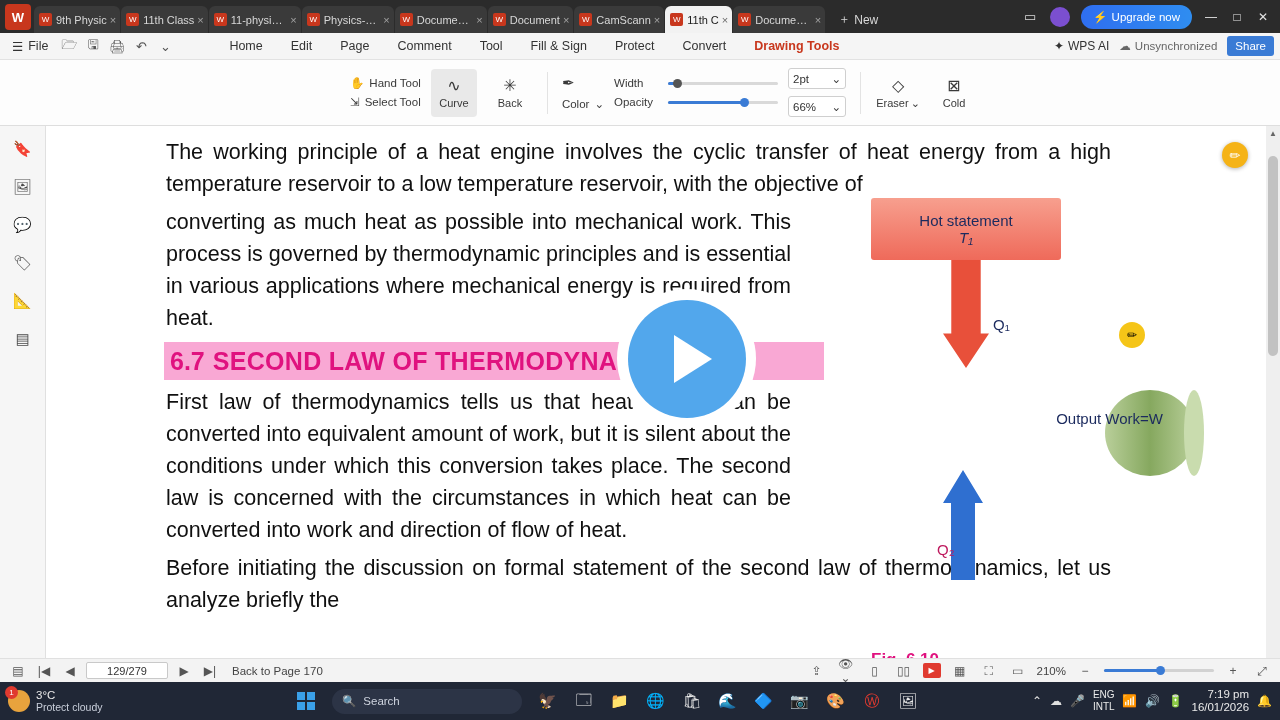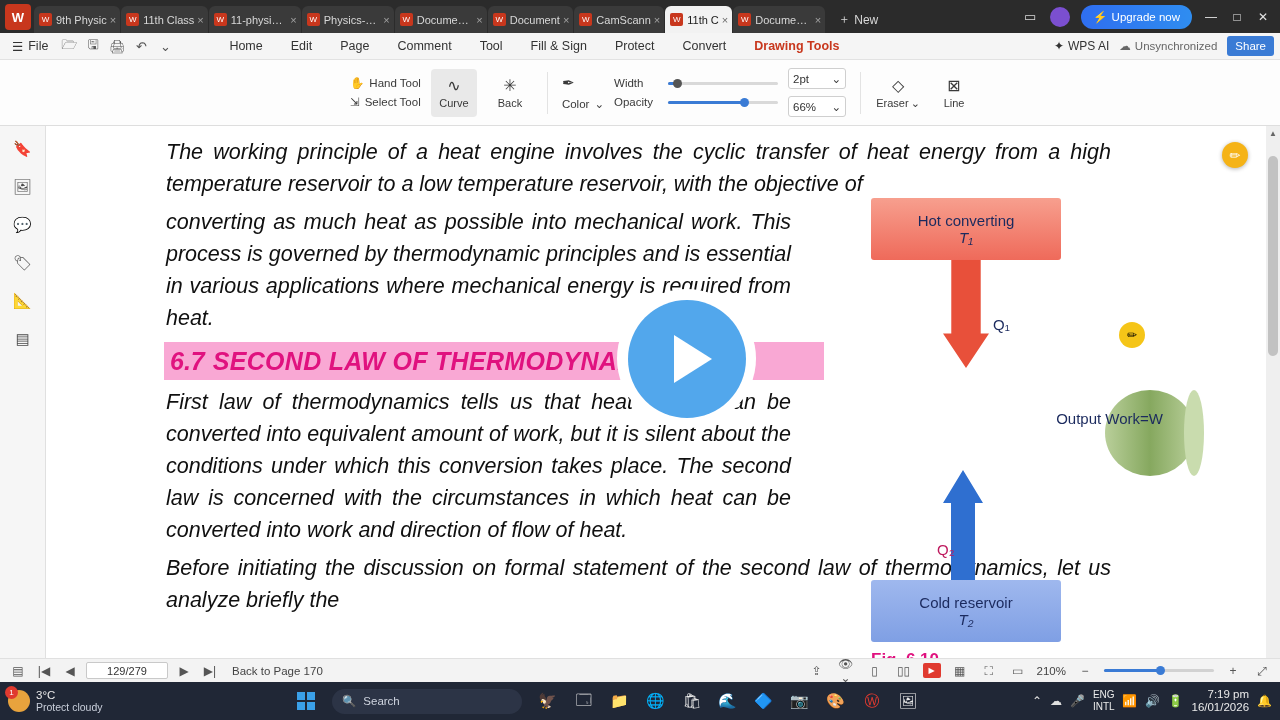--- a/index.html
+++ b/index.html
@@ -105,21 +105,21 @@
   .leftrail {
     position:absolute; left:0; top:0; bottom:0; width:46px; background:#f6f6f6;
     display:flex; flex-direction:column; align-items:center; padding-top:12px; gap:16px;
     border-right:1px solid #e0e0e0;
   }
   .rail-ico { width:24px; height:22px; color:#4a4a4a; display:flex; align-items:center;
     justify-content:center; font-size:15px; }
   .page {
     position:absolute; left:46px; right:14px; top:0; bottom:11px; background:#fff; overflow:hidden;
   }
-  .pg-inner { position:absolute; left:0; top:0; right:0; padding:10px 0 0 0;font-style:italic; }
+  .pg-inner { position:absolute; left:0; top:0; right:0; padding:10px 0 0 0; }
 
   .ptext {
     font-family:"Liberation Sans", sans-serif; color:#101010; font-size:21.5px;
     line-height:32px; text-align:justify; width:625px; margin-left:120px;
   }
   .ptext.full { width:945px; }
   .p-gap { height:6px; }
   .heading-row { width:660px; margin-left:118px; display:flex; align-items:center; height:38px;
      background:#f9a8d4; margin-top:8px; margin-bottom:6px; }
   .h-num { color:#e0127f; font-weight:bold; font-size:25px; padding:0 8px 0 6px; }
@@ -413,21 +413,21 @@
 
   <div class="rb-tool">
     <span class="g">◇</span>
     <span style="display:flex;gap:2px;">
       <span>Eraser</span>
       <span>⌄</span>
     </span>
   </div>
   <div class="rb-tool">
     <span class="g">⊠</span>
-    <span>Line</span>
+    <span>Cold</span>
   </div>
 </div>
 
 <div class="docarea">
 
   <div class="leftrail">
     <div class="rail-ico">🔖</div>
     <div class="rail-ico">🖼</div>
     <div class="rail-ico">💬</div>
     <div class="rail-ico">🏷</div>
@@ -446,37 +446,33 @@
         <span class="h-txt">SECOND LAW OF THERMODYNAMICS</span>
       </div>
 
       <div class="ptext">First law of thermodynamics tells us that heat energy can be converted into equivalent amount of work, but it is silent about the conditions under which this conversion takes place. The second law is concerned with the circumstances in which heat can be converted into work and direction of flow of heat.</div>
       <div class="p-gap"></div>
       <div class="ptext full">Before initiating the discussion on formal statement of the second law of thermodynamics, let us analyze briefly the</div>
     </div>
 
     <div class="figure">
       <div class="hotres">
-        <span>Hot converting</span>
+        <span>Hot statement</span>
         <span style="font-style:italic;">T₁</span>
       </div>
       <div class="arrow-down"></div>
       <div class="q1">Q₁</div>
 
 
       <div class="cyl"></div>
       <div class="outlbl">Output Work=W</div>
 
       <div class="arrow-up"></div>
       <div class="q2">Q₂</div>
 
-      <div class="coldres">
-        <span>Cold reservoir</span>
-        <span style="font-style:italic;">T₂</span>
-      </div>
 
       <div class="figcap">Fig. 6.10</div>
 
       <div class="pen-cursor">✏</div>
     </div>
 
     <div class="float-pen">✏</div>
 
     <div class="play-overlay">
       <div class="play-inner">

